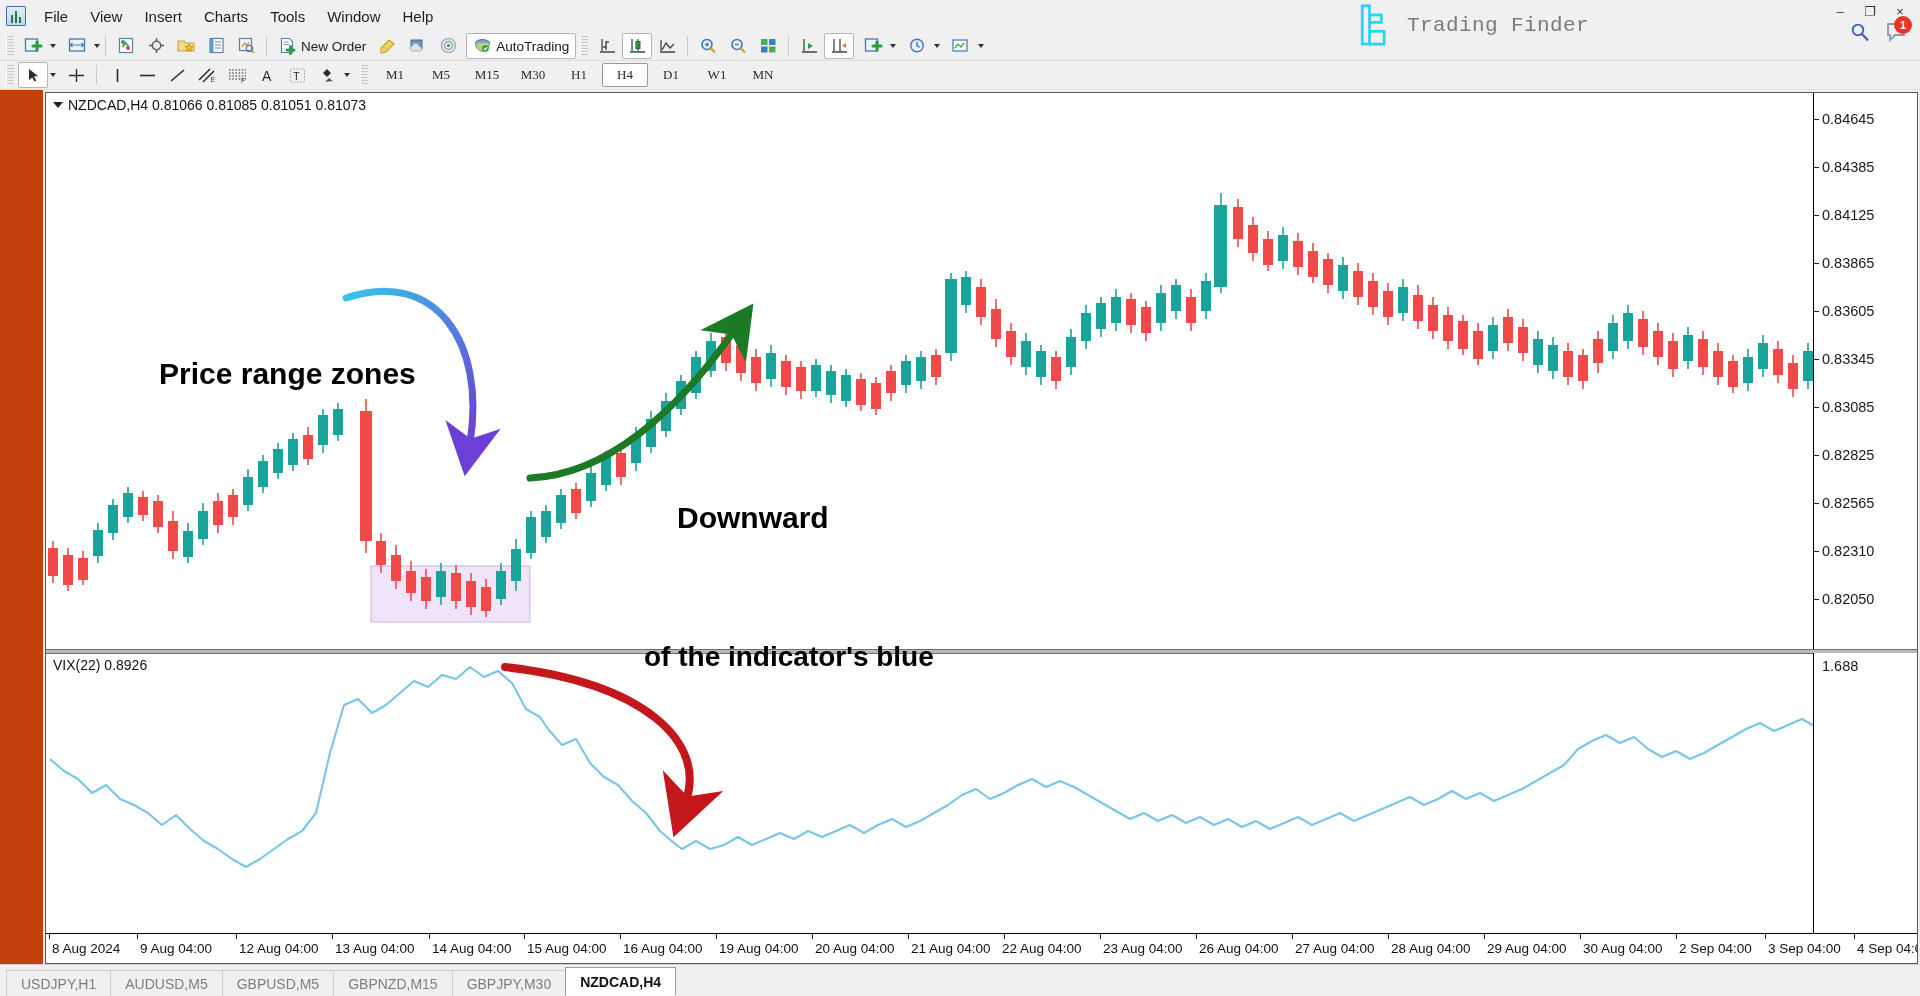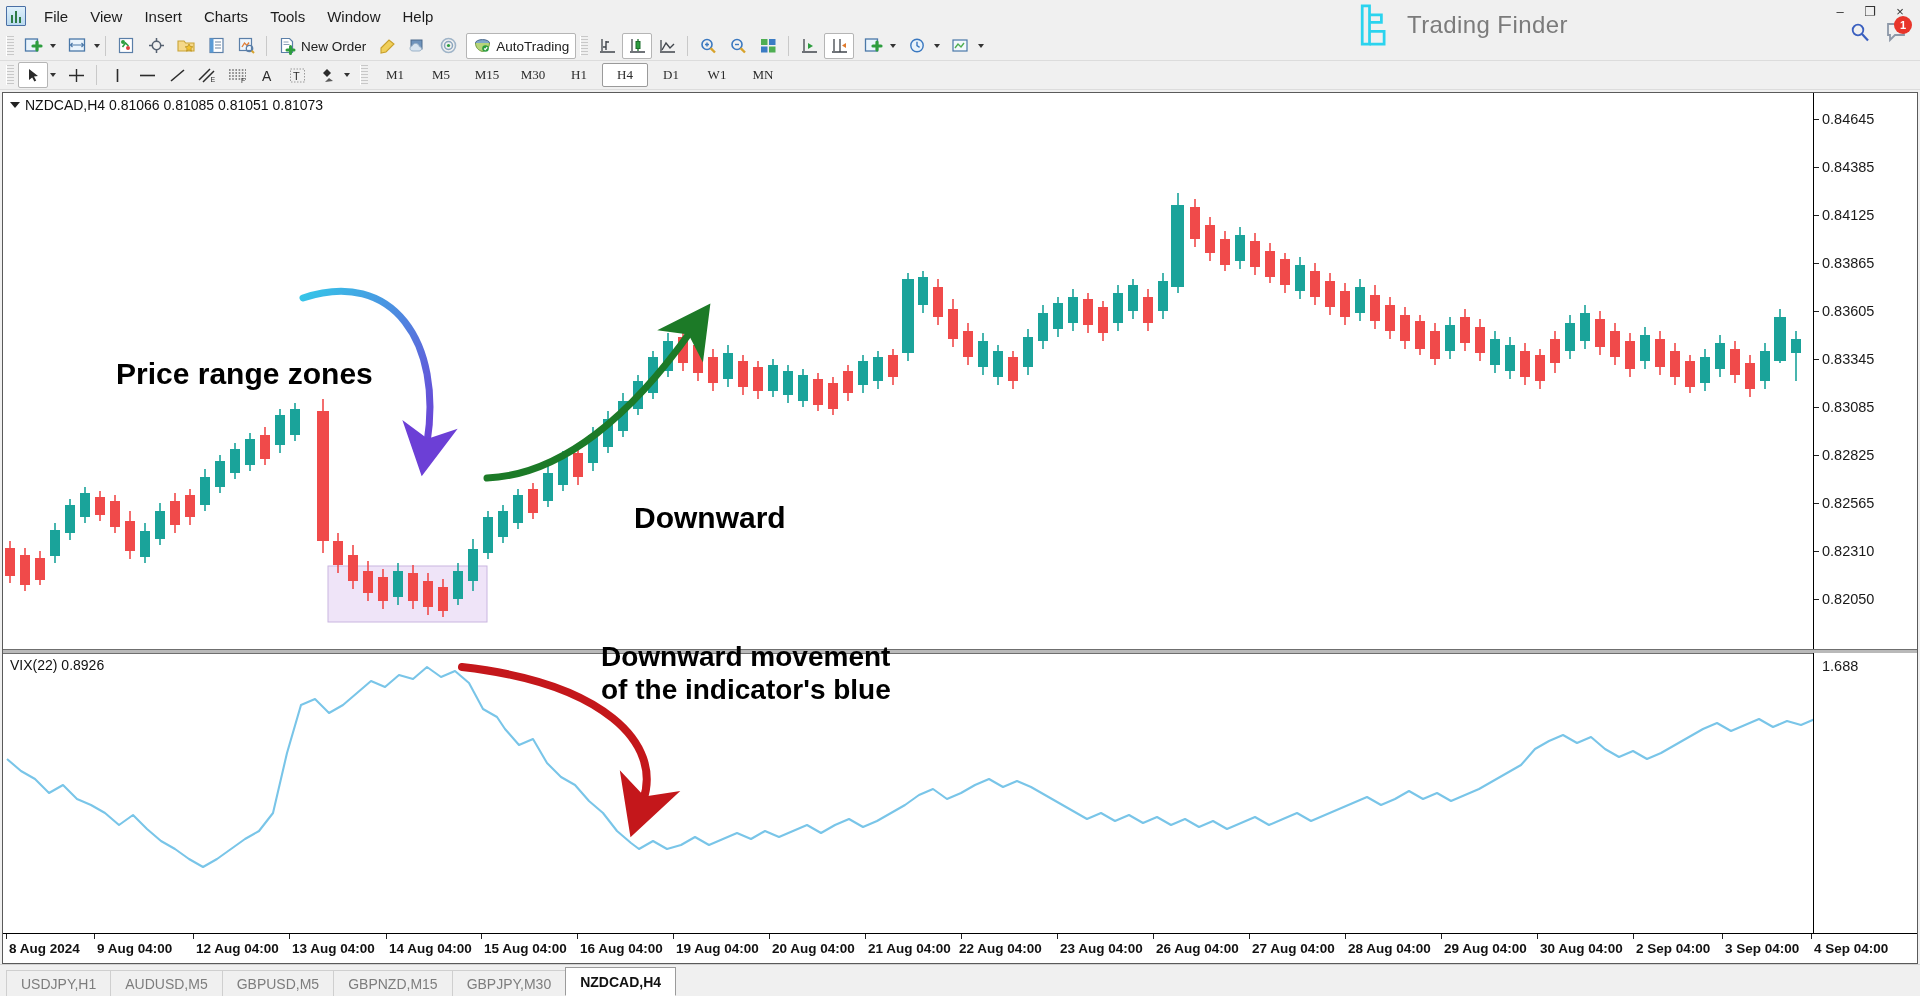--- a/index.html
+++ b/index.html
@@ -12,50 +12,50 @@
   .app-icon .box{position:absolute;inset:1px;border:1.5px solid #4a6fa5;background:linear-gradient(180deg,#dff0fb,#b9d9ef);border-radius:1px;}
   .app-icon .bar{position:absolute;background:#2d7a46;width:2px;}
   .menu-items{display:flex;align-items:center;gap:0;font-size:15px;color:#1d1d1d;}
   .menu-items span{padding:4px 11px;cursor:default;}
   .winbtns{position:absolute;right:6px;top:2px;display:flex;gap:2px;align-items:center;}
   .winbtn{width:28px;height:18px;display:flex;align-items:center;justify-content:center;font-size:13px;color:#333;}
 
   
   .brand{position:absolute;left:1355px;top:4px;display:flex;align-items:center;gap:12px;}
   .brand-mark{width:40px;height:42px;}
-  .brand-text{font-size:24px;color:#7b7b7b;letter-spacing:.4px;font-family:Liberation Sans, sans-serif;}
+  .brand-text{font-size:21px;color:#7b7b7b;letter-spacing:.4px;font-family:Liberation Mono, monospace;}
   .top-actions{position:absolute;right:10px;top:20px;display:flex;align-items:center;gap:14px;}
   .search-glass{width:20px;height:20px;}
   .bell-wrap{position:relative;width:26px;height:24px;}
   .badge{position:absolute;right:-2px;top:-4px;width:18px;height:18px;border-radius:50%;background:#e8352a;color:#fff;font-size:11px;display:flex;align-items:center;justify-content:center;font-weight:bold;}
 
   
   .toolbar{height:28px;background:#f0f0f0;display:flex;align-items:center;border-bottom:1px solid #dcdcdc;flex:0 0 auto;padding-left:2px;}
   .grip{width:7px;height:20px;margin:0 4px;background:repeating-linear-gradient(180deg,#c8c8c8 0 1px,transparent 1px 3px);border-left:1px solid #fff;}
   .tb-sep{width:1px;height:20px;background:#c9c9c9;margin:0 5px;}
   .tbtn{height:24px;min-width:24px;display:flex;align-items:center;justify-content:center;padding:0 2px;border:1px solid transparent;border-radius:2px;cursor:default;}
   .tbtn.active{background:#fff;border:1px solid #b5b5b5;}
   .tbtn.labeled{padding:0 6px;gap:4px;font-size:13.5px;color:#202020;}
   .caret{width:0;height:0;border-left:3.5px solid transparent;border-right:3.5px solid transparent;border-top:4px solid #333;margin-left:2px;}
   .tf{height:22px;min-width:32px;padding:0 6px;display:flex;align-items:center;justify-content:center;font-size:13px;color:#2b2b2b;border:1px solid transparent;border-radius:2px;font-family:Liberation Serif, serif;}
   .tf.sel{background:#fff;border:1px solid #9a9a9a;}
 
   
-  .chartwrap{flex:1 1 auto;position:relative;background:#f0f0f0;padding:2px 2px 0 16px;box-sizing:border-box;}
+  .chartwrap{flex:1 1 auto;position:relative;background:#f0f0f0;padding:2px 2px 0 16px;box-sizing:border-box;margin-left:43px;}
   .chartframe{position:absolute;left:2px;top:2px;right:2px;bottom:0;border:1px solid #5a5a5a;background:#fff;box-sizing:border-box;overflow:hidden;}
   .pane-price{position:absolute;left:0;top:0;right:0;height:556px;}
   .pane-split{position:absolute;left:0;top:556px;right:0;height:3px;background:#b9b9b9;border-top:1px solid #6f6f6f;border-bottom:1px solid #6f6f6f;}
   .pane-ind{position:absolute;left:0;top:560px;right:0;bottom:30px;}
   .axis-right{position:absolute;right:0;top:0;width:103px;height:100%;border-left:1px solid #000;background:#fff;text-decoration:underline;}
   .axis-lbl{position:absolute;left:8px;font-size:14.5px;color:#1a1a1a;transform:translateY(-50%);white-space:nowrap;}
   .tick{position:absolute;left:0;width:5px;height:1px;background:#222;}
   .pane-hdr{position:absolute;left:7px;top:4px;font-size:14px;color:#111;display:flex;align-items:center;gap:5px;z-index:6;}
   .hdr-arrow{width:0;height:0;border-left:5px solid transparent;border-right:5px solid transparent;border-top:6px solid #222;}
   .timeaxis{position:absolute;left:0;right:0;bottom:0;height:29px;border-top:1px solid #000;background:#fff;}
-  .t-lbl{position:absolute;top:7px;font-size:13.5px;color:#111;white-space:nowrap;font-weight:bold;}
+  .t-lbl{position:absolute;top:7px;font-size:13.5px;color:#111;white-space:nowrap;}
   .t-tick{position:absolute;top:0;width:1px;height:5px;background:#222;}
 
   svg.plot{position:absolute;left:0;top:0;display:block;}
 
   
   .anno{position:absolute;font-weight:bold;color:#000;line-height:1.18;z-index:9;}
   .anno.a1{left:113px;top:263px;font-size:30px;}
   .anno.a2{left:631px;top:407px;font-size:30px;}
   .anno.a3{left:598px;top:547px;font-size:28px;}
 
@@ -793,21 +793,20 @@
         <svg class="plot" width="1813" height="371" viewBox="0 0 1813 371" style="pointer-events:none;">
           <defs>
             <marker id="arrRed" markerWidth="9" markerHeight="9" refX="3.2" refY="4.5" orient="auto">
               <path d="M0.5,0.5 L8,4.5 L0.5,8.5 L2.6,4.5 z" fill="#c4171b"></path>
             </marker>
           </defs>
           <path d="M459,14 C600,30 660,90 640,148" fill="none" stroke="#c4171b" stroke-width="8" stroke-linecap="round" marker-end="url(#arrRed)"></path>
         </svg>
 
         <div class="anno a3" style="left:598px;top:-13px;">
-          <div>Downward movement</div>
           <div>of the indicator's blue</div>
         </div>
 
         <div class="axis-right">
           <div class="axis-lbl" style="top:13px;">1.688</div>
 
         </div>
       </div>
 
       <div class="timeaxis">

